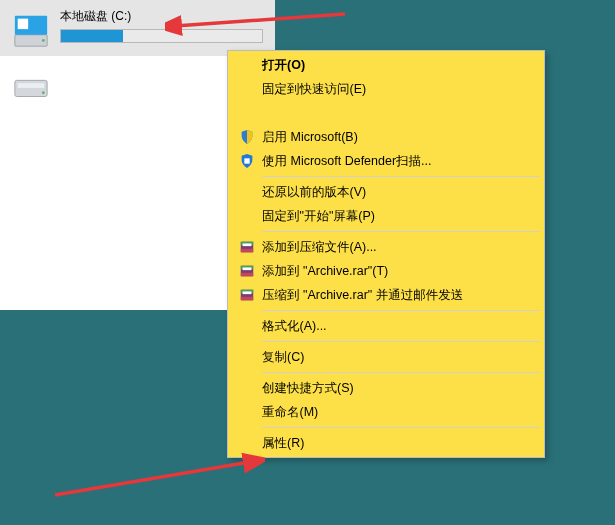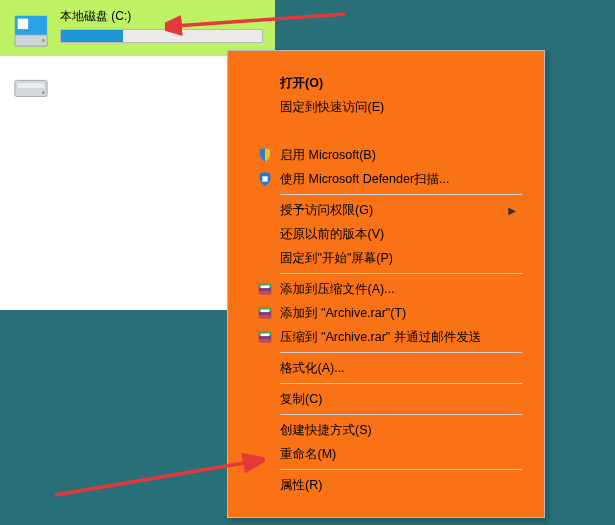--- a/index.html
+++ b/index.html
@@ -15,21 +15,21 @@
     left: 0; top: 0;
     width: 275px; height: 310px;
     background: #fff;
   }
   .drive-item {
     padding: 8px 12px 6px 12px;
     display: flex;
     align-items: flex-start;
     gap: 10px;
   }
-  .drive-item.selected { background: #bef264; }
+  .drive-item.selected { background: #e5e5e5; }
   .drive-icon {
     width: 38px; height: 38px;
     flex: 0 0 38px;
     margin-top: 4px;
   }
   .drive-body { flex: 1; min-width: 0; }
   .drive-name { color: #000; font-size: 12px; margin-bottom: 4px; }
   .drive-bar {
     height: 14px;
     border: 1px solid #b8b8b8;
@@ -39,23 +39,23 @@
   }
   .drive-bar-fill {
     position: absolute; left:0; top:0; bottom:0;
   }
   .drive-stats { color: #6d6d6d; font-size: 11.5px; }
 
   .context-menu {
     position: absolute;
     left: 227px; top: 50px;
     width: 318px;
-    background: #f97316;
+    background: #fde047;
     border: 1px solid #bcbcbc;
-    padding: 20px;
+    padding: 2px;
     box-shadow: 3px 3px 6px rgba(0,0,0,.25);
   }
   .menu-item {
     display: flex;
     align-items: center;
     height: 24px;
     padding: 0 22px 0 8px;
     color: #000;
     position: relative;
     cursor: default;
@@ -133,25 +133,20 @@
     <div class="menu-item">
       <span class="mi-icon">
         <svg viewBox="0 0 18 18" width="16" height="16">      
           <path d="M9 1 L15 3 V8 C15 12 12 15 9 17 C6 15 3 12 3 8 V3 Z" fill="#2178d6"></path>      
           <rect x="6" y="6" width="6" height="6" fill="#fff"></rect>
         </svg>
       </span>
       <span class="mi-text">使用 Microsoft Defender扫描...</span>
     </div>
     <div class="menu-sep"></div>
-    <div class="menu-item">
-      <span class="mi-icon"></span>
-      <span class="mi-text">授予访问权限(G)</span>
-      <span class="mi-arrow">▶</span>
-    </div>
     <div class="menu-item">
       <span class="mi-icon"></span>
       <span class="mi-text">还原以前的版本(V)</span>
     </div>
     <div class="menu-item">
       <span class="mi-icon"></span>
       <span class="mi-text">固定到"开始"屏幕(P)</span>
     </div>
     <div class="menu-sep"></div>
     <div class="menu-item">

